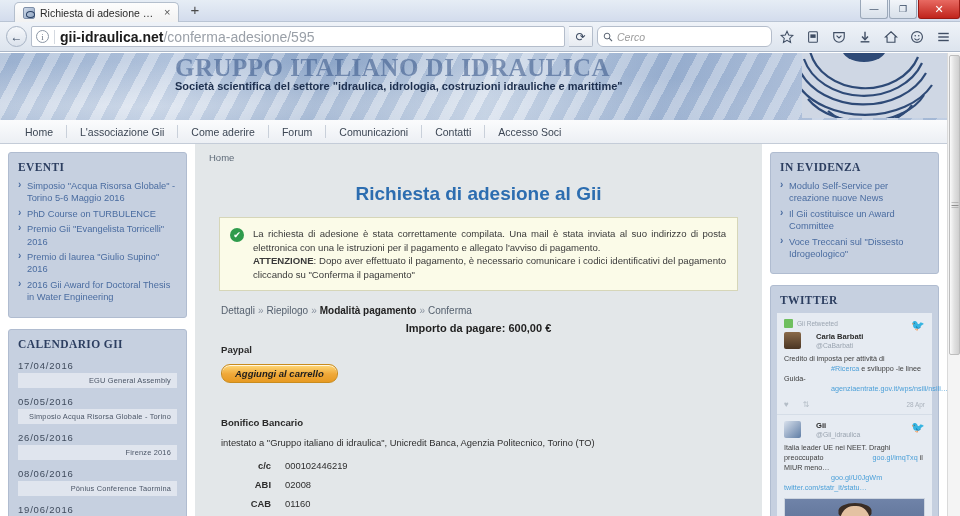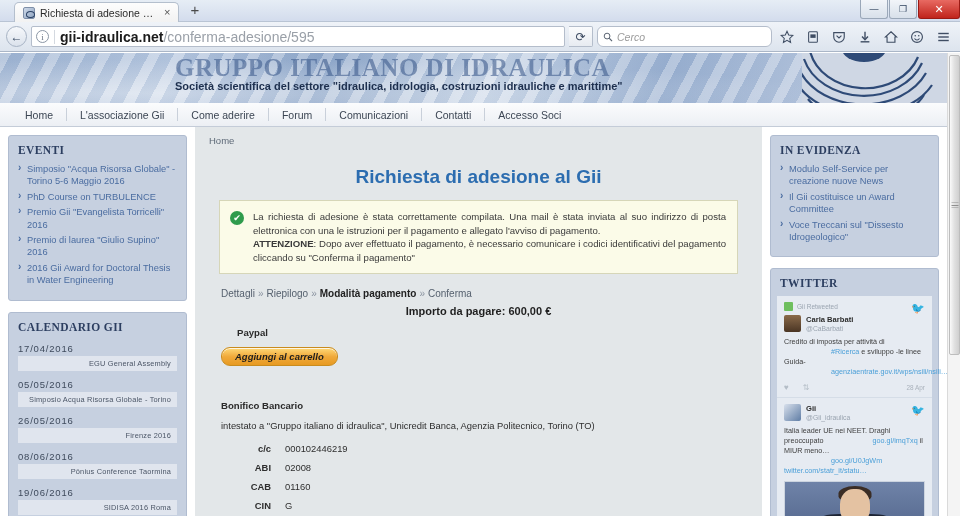--- a/index.html
+++ b/index.html
@@ -124,21 +124,21 @@
 
   
   .viewport {
     position: absolute; left: 0; top: 53px;
     width: 960px; height: 463px;
     background: #fff; overflow: hidden;
   }
   .page { width: 947px; position: relative; }
 
   .banner {
-    height: 50px; position: relative; overflow: hidden;
+    height: 67px; position: relative; overflow: hidden;
     background:
       linear-gradient(105deg, #9fb4d2 0%, #b9c9e0 18%, #8fa7c9 34%, #c8d5e6 52%, #9ab0d0 70%, #bccae0 88%, #a9bcd8 100%);
   }
   .banner::before {
     content: ""; position: absolute; inset: 0;
     background:
       repeating-linear-gradient(118deg, rgba(255,255,255,.28) 0 10px, rgba(120,150,190,.14) 10px 22px),
       radial-gradient(ellipse at 15% 80%, rgba(255,255,255,.45), transparent 60%);
   }
   .banner-inner { position: relative; z-index: 2; padding-left: 175px; padding-top: 2px; }
@@ -236,21 +236,21 @@
   .steps { font-size: 10px; color: #55606e; margin: 2px 0 0 2px; }
   .steps b { color: #222; }
   .steps .sep { color: #8a93a0; padding: 0 3px; }
 
   .amount {
     font-size: 11px; font-weight: bold; color: #1f1f1f;
     text-align: center; margin: 6px 0 10px 0;
   }
   .section-label {
     font-size: 9.6px; font-weight: bold; color: #2b2b2b;
-    margin: 0 0 8px 18px;
+    margin: 0 0 8px 2px;
   }
   .paypal-btn {
     display: inline-block;
     background: linear-gradient(#ffd978, #f0a93a 52%, #e79a22);
     border: 1px solid #c98c1e; border-radius: 9px;
     font-size: 9.5px; font-weight: bold; font-style: italic;
     color: #1d1d1d; padding: 3px 13px; cursor: pointer;
     box-shadow: inset 0 1px 0 rgba(255,255,255,.8);
     margin-left: 2px;
   }
@@ -262,21 +262,21 @@
     font-weight: bold; text-align: right; width: 44px; padding-right: 14px;
   }
 
   
   .tw-widget { background: #c6d0e0; border: 1px solid #b0bcd0; border-radius: 3px; padding: 8px 9px 0 9px; }
   .tw-feed { background: #e6ebf2; margin: 0 -3px; }
   .tweet { padding: 6px 7px 5px 7px; border-bottom: 1px solid #d5dde7; position: relative; }
   .tw-rt { display: flex; align-items: center; gap: 4px; font-size: 6.5px; color: #9aa4b0; margin-bottom: 4px; }
   .tw-rt-badge { width: 9px; height: 9px; background: #6fbf5f; border-radius: 1px; }
   .tw-bird { position: absolute; right: 7px; top: 6px; color: #7ab8e8; font-size: 11px; }
-  .tw-head { display: flex; gap: 5px; align-items: flex-start; }
+  .tw-head { display: flex; gap: 15px; align-items: flex-start; }
   .tw-avatar { width: 17px; height: 17px; flex: 0 0 17px; border-radius: 2px; background: linear-gradient(#8a6a4a, #4a3524); }
   .tw-avatar.gii { background: linear-gradient(135deg, #d8e0ec, #5f7da5); }
   .tw-name { font-size: 7.6px; font-weight: bold; color: #2b2b2b; line-height: 9px; }
   .tw-handle { font-size: 6.8px; color: #9aa4b0; line-height: 9px; }
   .tw-text { font-size: 7.2px; color: #3c3c3c; line-height: 10px; margin-top: 4px; }
   .tw-text a { color: #4a9fd8; text-decoration: none; margin-left: 47px; }
   .tw-actions { display: flex; align-items: center; gap: 14px; margin-top: 6px; color: #b4bdc7; font-size: 8px; }
   .tw-time { margin-left: auto; font-size: 6.4px; color: #aab2bc; }
   .tw-photo {
     margin-top: 5px; height: 60px;

